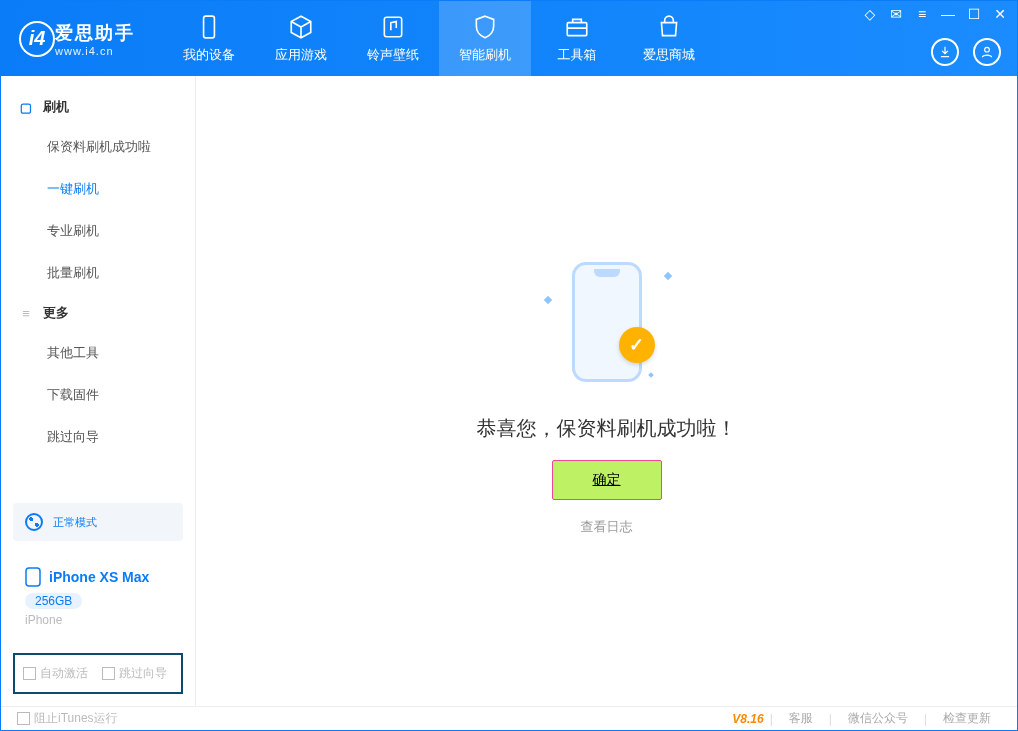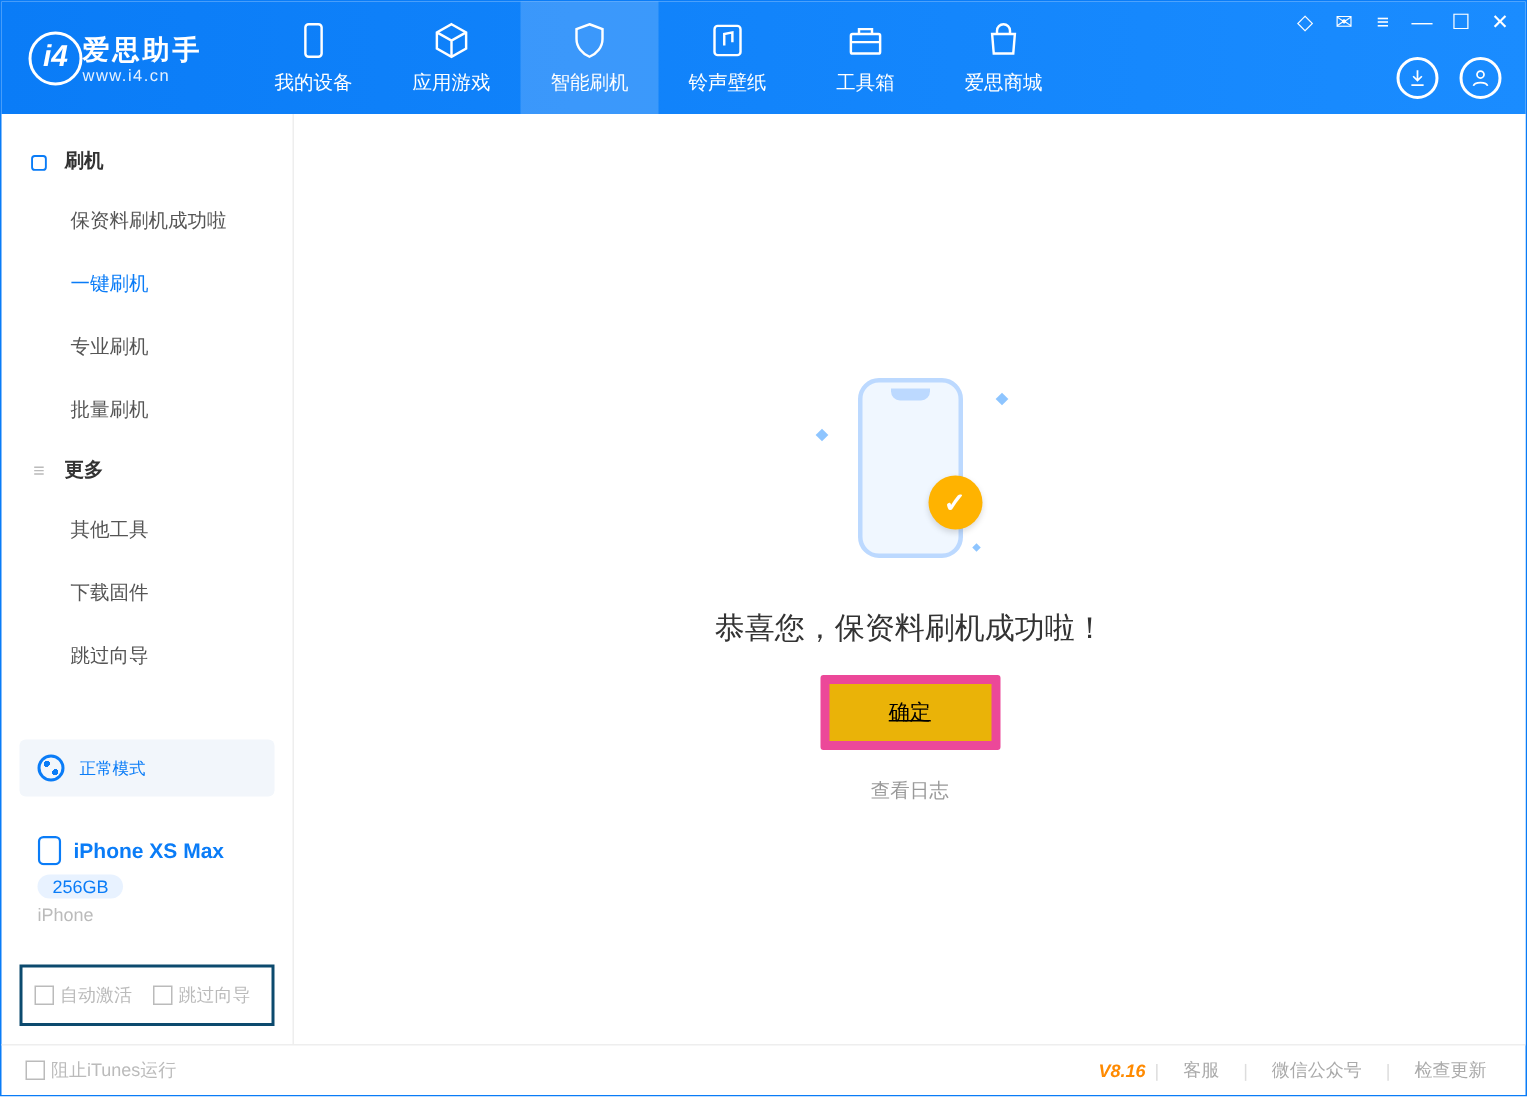--- a/index.html
+++ b/index.html
@@ -48,25 +48,25 @@
 .result { display: flex; flex-direction: column; align-items: center; gap: 18px; }
 .illus { width: 180px; height: 150px; position: relative; display: flex; align-items: center; justify-content: center; }
 .phone { width: 70px; height: 120px; border: 3px solid #bcd9ff; border-radius: 14px; background: #f0f7ff; position: relative; }
 .phone::before { content: ""; position: absolute; top: 4px; left: 50%; transform: translateX(-50%); width: 26px; height: 8px; background: #bcd9ff; border-radius: 0 0 6px 6px; }
 .check-badge { position: absolute; right: 42px; bottom: 34px; width: 36px; height: 36px; border-radius: 50%; background: #ffb300; display: flex; align-items: center; justify-content: center; color: #fff; font-size: 18px; font-weight: bold; box-shadow: 0 2px 4px rgba(0,0,0,.15); }
 .sparkle { position: absolute; width: 6px; height: 6px; background: #8ec5ff; transform: rotate(45deg); }
 .sparkle.s1 { left: 28px; top: 50px; }
 .sparkle.s2 { right: 26px; top: 26px; }
 .sparkle.s3 { right: 44px; bottom: 20px; width: 4px; height: 4px; }
 .result-msg { font-size: 20px; color: #333; }
-.btn-confirm { padding: 10px 40px; border: 6px solid #ec4899; background: #eab308; font-size: 14px; cursor: pointer; border-radius: 2px; text-decoration: underline; }
+.btn-confirm { padding: 10px 40px; border: 1px solid #ec4899; background: #bef264; font-size: 14px; cursor: pointer; border-radius: 2px; text-decoration: underline; }
 .view-log { color: #999; font-size: 13px; cursor: pointer; text-decoration: none; }
 
 
-.statusbar { height: 34px; border-top: 1px solid #eee; display: flex; align-items: center; padding: 0 16px; color: #aaa; font-size: 12px; gap: 6px; }
+.statusbar { height: 24px; border-top: 1px solid #eee; display: flex; align-items: center; padding: 0 16px; color: #aaa; font-size: 12px; gap: 6px; }
 .statusbar .spacer { flex: 1; }
 .statusbar a { color: #aaa; text-decoration: none; padding: 0 10px; cursor: pointer; }
 .statusbar .sep { color: #ddd; }
 .version { color: #ff8a00; font-weight: 600; font-style: italic; }
 </style>
 </head>
 <body>
 
 <div class="window">
 
@@ -85,32 +85,32 @@
           </svg>
         <span>我的设备</span>
       </div>
       <div class="nav-item">
         <svg viewBox="0 0 24 24">
             <path d="M12 2l9 5v10l-9 5-9-5V7z" fill="none" stroke="#fff" stroke-width="1.5"></path>
             <path d="M3 7l9 5 9-5M12 12v10" stroke="#fff" stroke-width="1.5" fill="none"></path>
           </svg>
         <span>应用游戏</span>
       </div>
-      <div class="nav-item active">
-        <svg viewBox="0 0 24 24">
-            <path d="M12 2l8 3v6c0 5-3.5 9-8 11-4.5-2-8-6-8-11V5z" fill="none" stroke="#fff" stroke-width="1.5"></path>
-          </svg>
-        <span>智能刷机</span>
-      </div>
       <div class="nav-item">
         <svg viewBox="0 0 24 24">
             <rect x="4" y="3" width="16" height="18" rx="2" fill="none" stroke="#fff" stroke-width="1.5"></rect>
             <path d="M10 15V8l5-1v6" stroke="#fff" stroke-width="1.5" fill="none"></path>
           </svg>
         <span>铃声壁纸</span>
+      </div>
+      <div class="nav-item active">
+        <svg viewBox="0 0 24 24">
+            <path d="M12 2l8 3v6c0 5-3.5 9-8 11-4.5-2-8-6-8-11V5z" fill="none" stroke="#fff" stroke-width="1.5"></path>
+          </svg>
+        <span>智能刷机</span>
       </div>
       <div class="nav-item">
         <svg viewBox="0 0 24 24">
             <rect x="3" y="8" width="18" height="12" rx="1" fill="none" stroke="#fff" stroke-width="1.5"></rect>
             <path d="M8 8V5h8v3M3 13h18" stroke="#fff" stroke-width="1.5" fill="none"></path>
           </svg>
         <span>工具箱</span>
       </div>
       <div class="nav-item">
         <svg viewBox="0 0 24 24">

